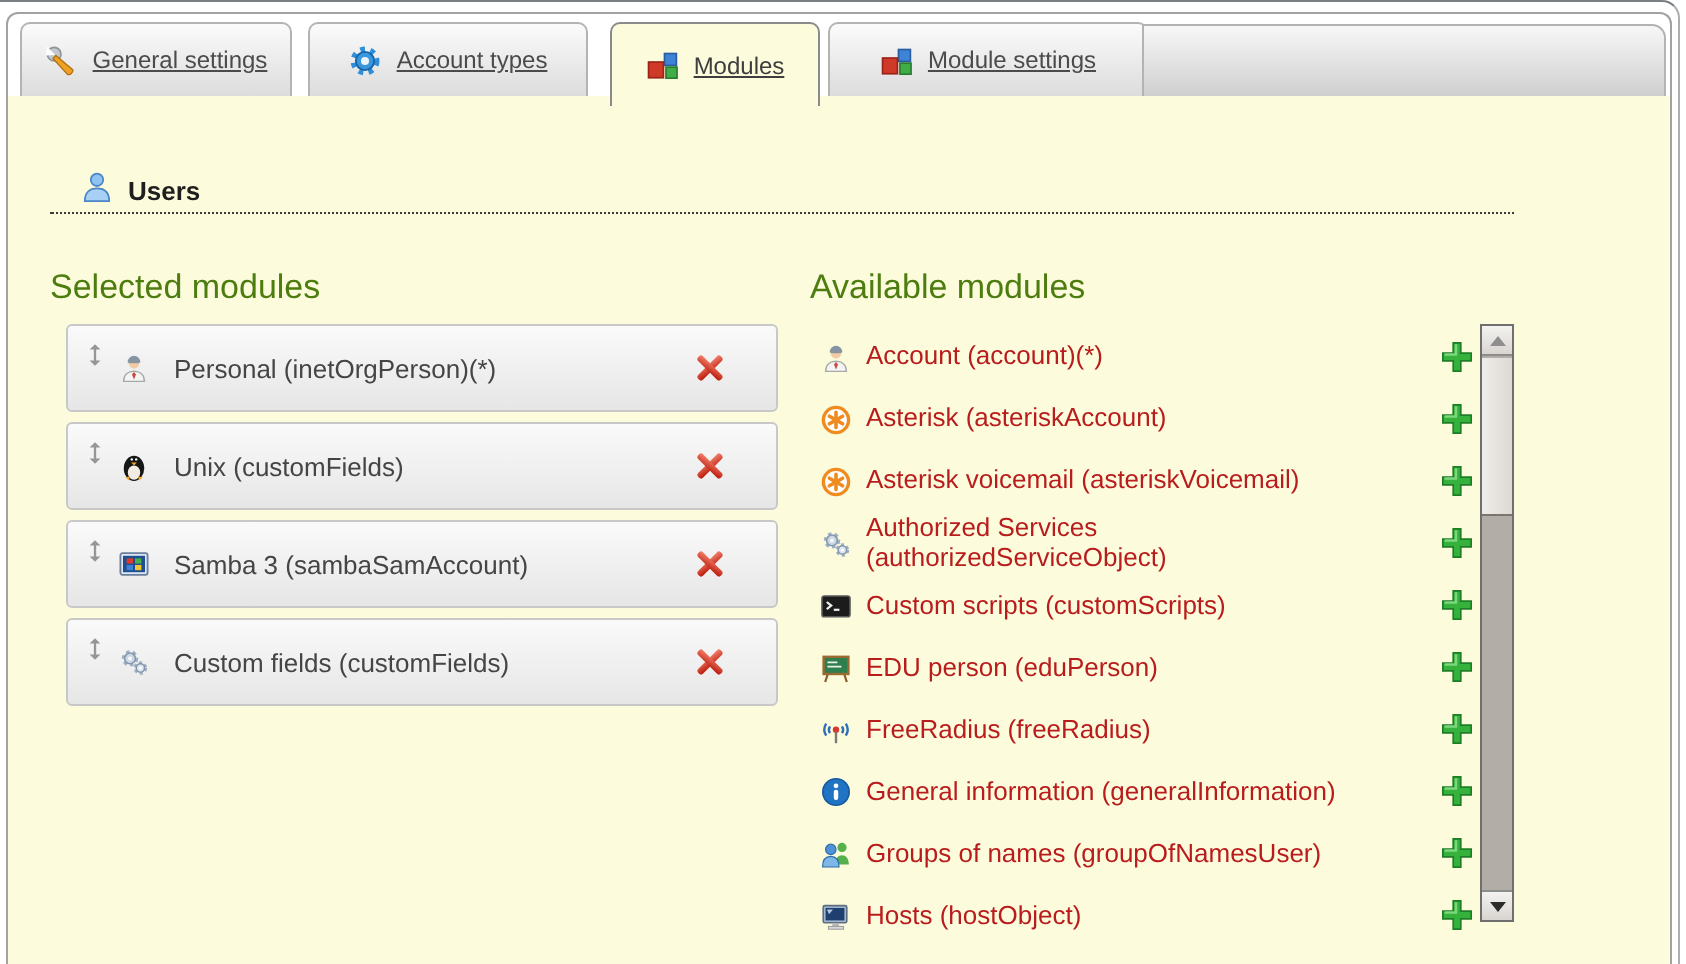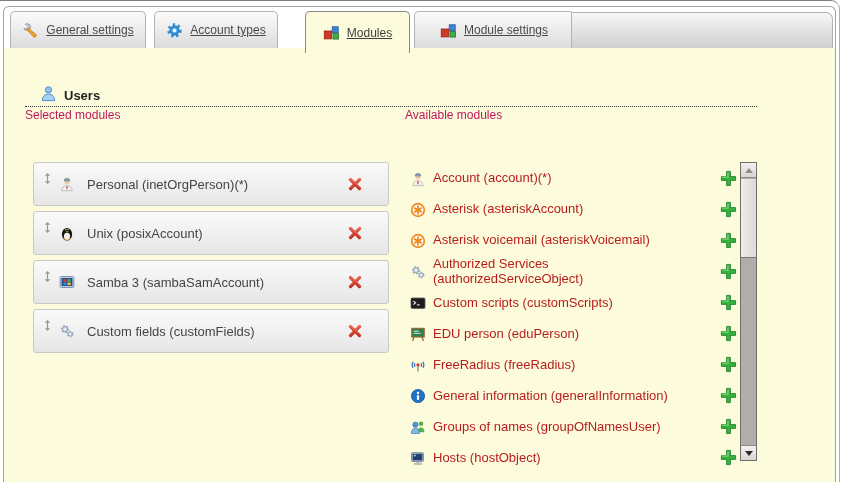--- a/index.html
+++ b/index.html
@@ -43,21 +43,21 @@
   }
   .section-heading {
     position:absolute; left:36px; top:37px;
     display:flex; align-items:center; gap:7px;
     font-size:13px; font-weight:bold; color:#1f1f1f;
   }
   .dotted-rule {
     position:absolute; left:21px; top:50px; width:732px; height:9px;
     border-bottom:1px dotted #3b3b3b;
   }
-  .col-header { position:absolute; top:60px; font-size:12px; color:#be185d; }
+  .col-header { position:absolute; top:86px; font-size:17px; color:#4d7c0f; }
   .col-header.sel { left:21px; }
   .col-header.avail { left:401px; }
   
   .sel-list { position:absolute; left:29px; top:114px; width:356px; }
   .sel-row {
     height:44px; margin-bottom:5px;
     border:1px solid #c8c8c8; border-radius:3px;
     background:linear-gradient(#fafafa,#e6e6e6);
     display:flex; align-items:center; padding:0 10px 0 9px;
     cursor:move;
@@ -218,21 +218,21 @@
 
     <div class="tab-bar">
       <div class="tab" style="left:6px;width:136px;">
         <span>
             <svg width="17" height="17">
               <use href="#i-wrench"></use>
             </svg>
           </span>
         <span>General settings</span>
       </div>
-      <div class="tab" style="left:150px;width:124px;">
+      <div class="tab" style="left:150px;width:140px;">
         <span>
             <svg width="17" height="17">
               <use href="#i-gear"></use>
             </svg>
           </span>
         <span>Account types</span>
       </div>
       <div class="tab active" style="left:301px;width:105px;">
         <span>
             <svg width="17" height="17">
@@ -282,21 +282,21 @@
         </div>
         <div class="sel-row">
           <span class="drag-handle"><svg width="9" height="13">
                 <use href="#i-drag"></use>
               </svg></span>
           <span class="mod-icon">
               <svg width="16" height="16">
                 <use href="#i-tux"></use>
               </svg>
             </span>
-          <span class="mod-label">Unix (posixAccount)</span>
+          <span class="mod-label">Unix (customFields)</span>
           <button class="remove-btn"><svg width="18" height="18">
                 <use href="#i-x"></use>
               </svg></button>
         </div>
         <div class="sel-row">
           <span class="drag-handle"><svg width="9" height="13">
                 <use href="#i-drag"></use>
               </svg></span>
           <span class="mod-icon">
               <svg width="16" height="16">

